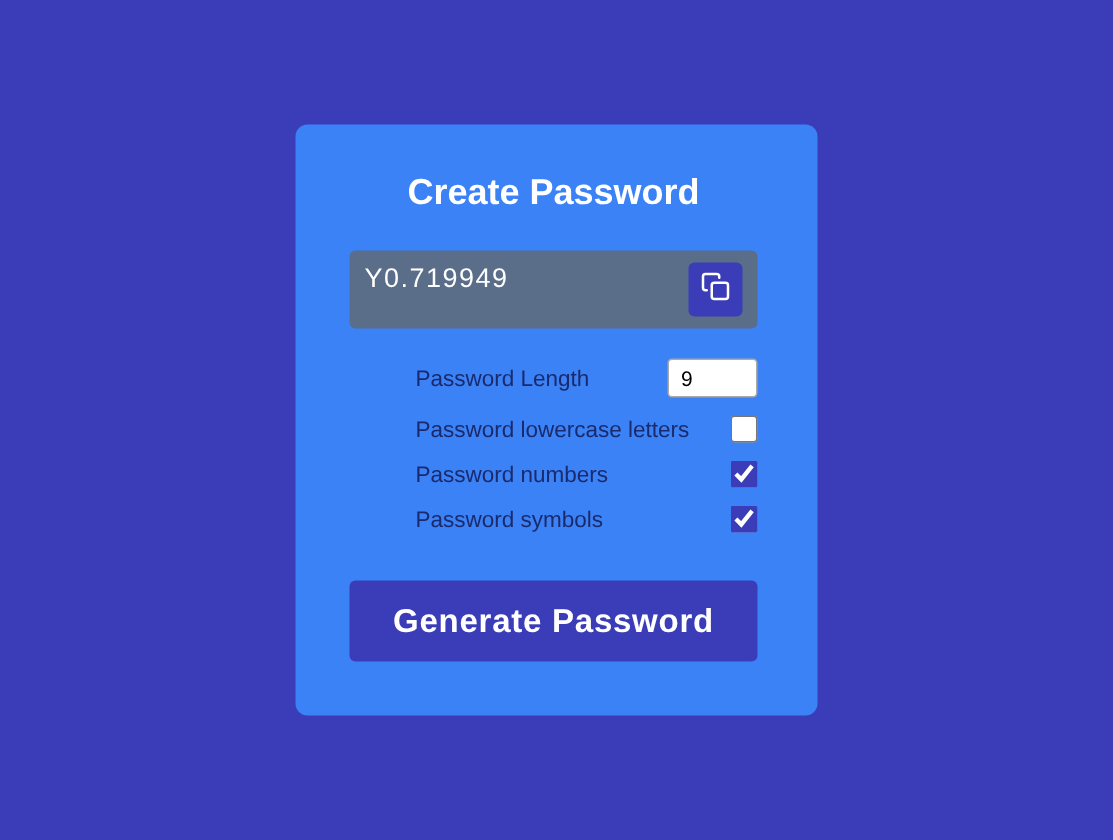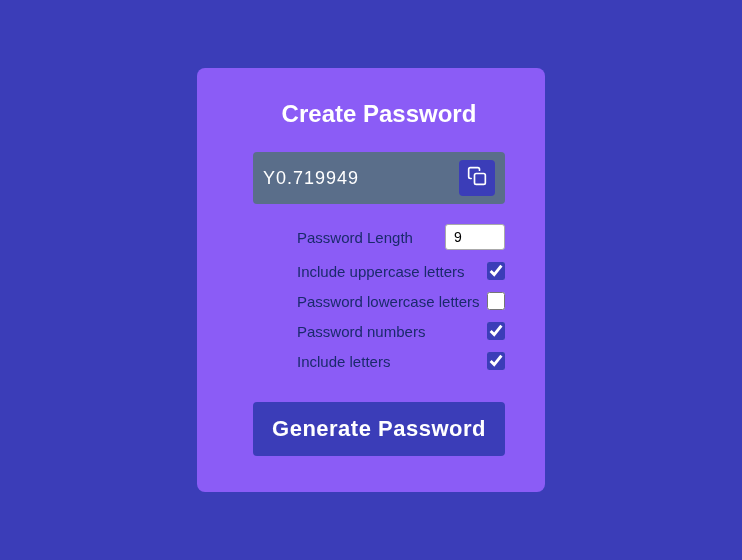--- a/index.html
+++ b/index.html
@@ -12,39 +12,38 @@
       width: 742px;
       height: 560px;
       background-color: #3b3db8;
       display: flex;
       align-items: center;
       justify-content: center;
       font-family: Arial, sans-serif;
     }
 
     .card {
-      background-color: #8b5cf6;
+      background-color: #3b82f6;
       border-radius: 8px;
-      padding: 32px 40px 36px 56px;
+      padding: 32px 40px 36px 36px;
       width: 348px;
     }
 
     .card-title {
       text-align: center;
       color: #ffffff;
       font-size: 24px;
       font-weight: bold;
       margin-bottom: 24px;
     }
 
     .password-display {
       background-color: #5a6e8a;
       border-radius: 4px;
       display: flex;
-      align-items: center;
       justify-content: space-between;
       padding: 8px 10px;
       margin-bottom: 20px;
     }
 
     .password-text {
       color: #ffffff;
       font-size: 18px;
       font-weight: 500;
       letter-spacing: 1px;
@@ -132,31 +131,27 @@
     </button>
   </div>
 
   <div class="form-row">
     <label class="form-label" for="password-length">Password Length</label>
     <input class="length-input" id="password-length" type="number" value="9" style="">
   </div>
 
   <div id="options-container">
       <div class="form-row">
-        <label class="form-label" for="opt-uppercase">Include uppercase letters</label>
-        <input type="checkbox" class="checkbox-input" id="opt-uppercase" checked="" style="">
-      </div>
-      <div class="form-row">
         <label class="form-label" for="opt-lowercase">Password lowercase letters</label>
         <input type="checkbox" class="checkbox-input" id="opt-lowercase" style="">
       </div>
       <div class="form-row">
         <label class="form-label" for="opt-numbers">Password numbers</label>
         <input type="checkbox" class="checkbox-input" id="opt-numbers" checked="" style="">
       </div>
       <div class="form-row">
-        <label class="form-label" for="opt-symbols">Include letters</label>
+        <label class="form-label" for="opt-symbols">Password symbols</label>
         <input type="checkbox" class="checkbox-input" id="opt-symbols" checked="" style="">
       </div>
     </div>
 
   <button class="generate-button">Generate Password</button>
 </div>
 
 </body></html>

